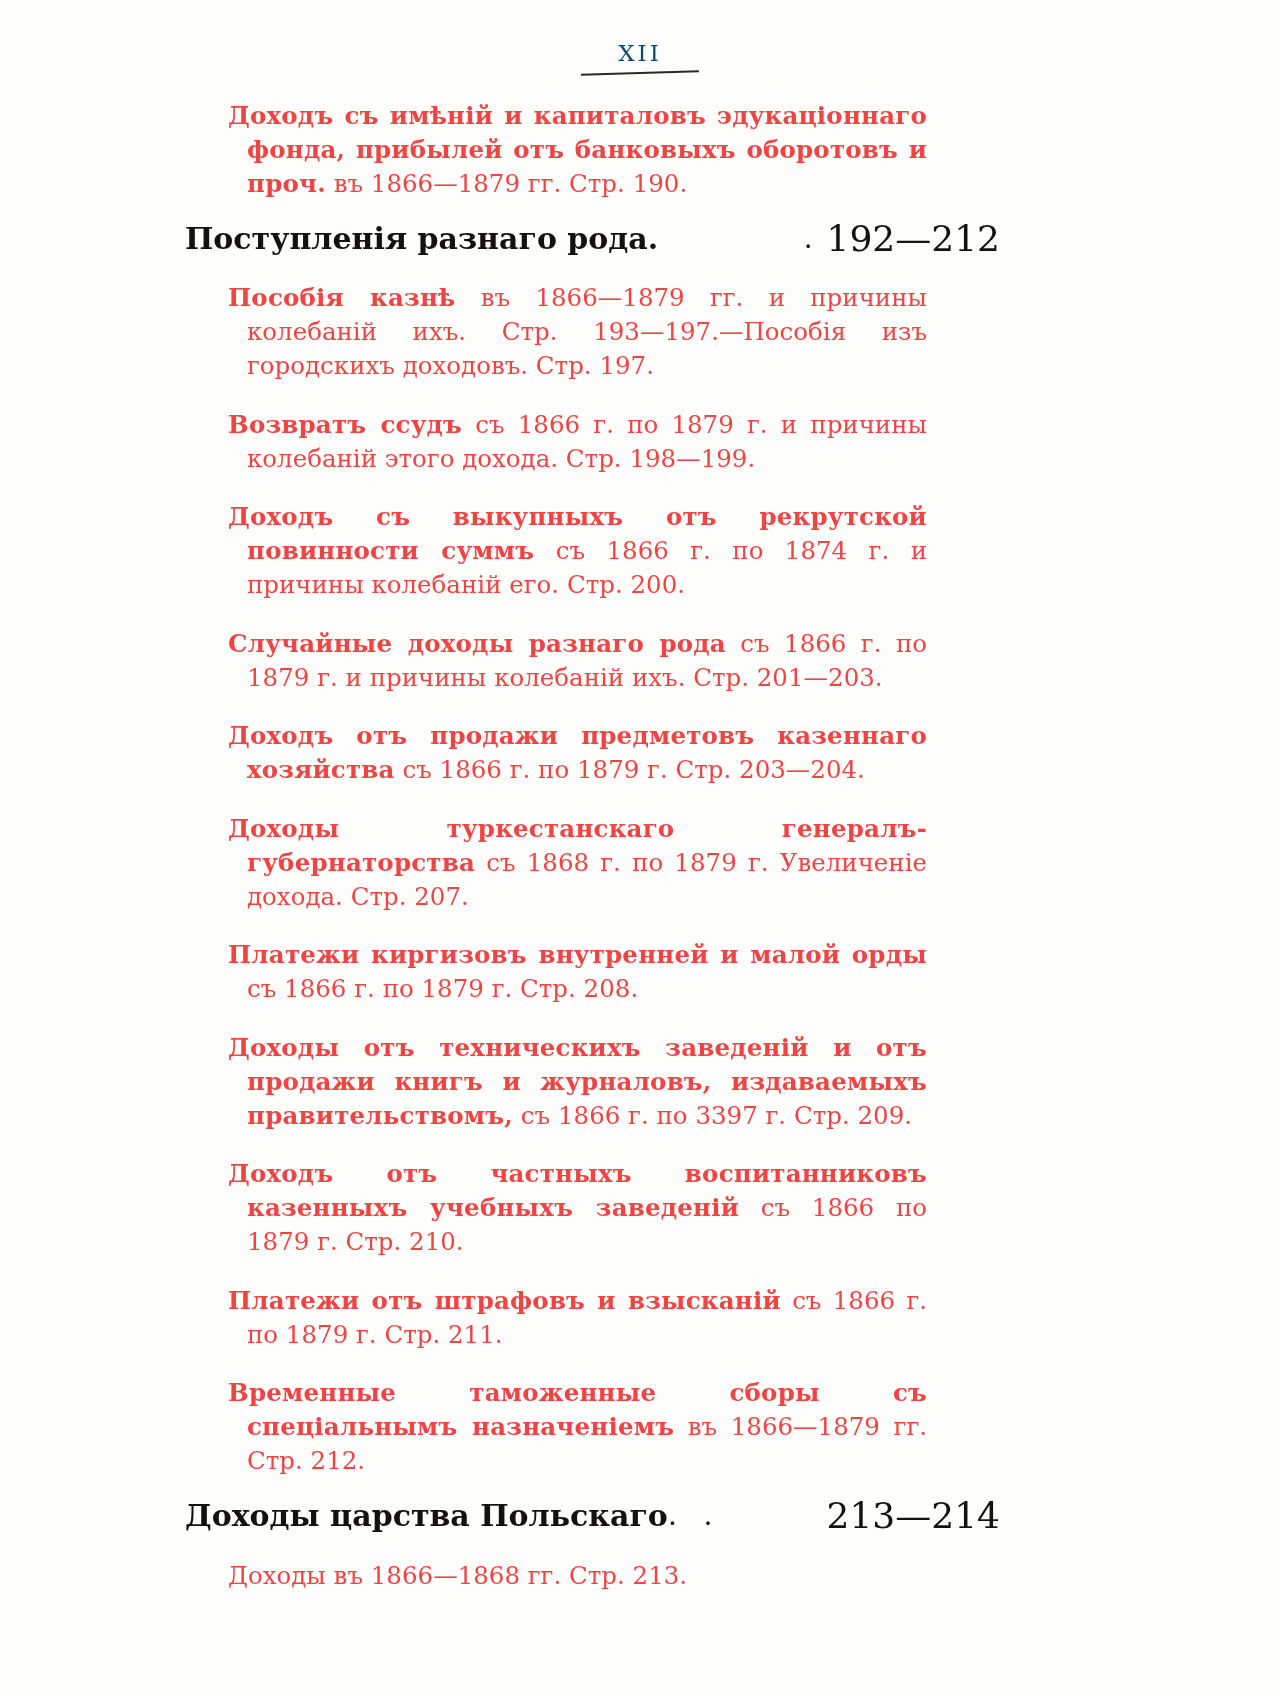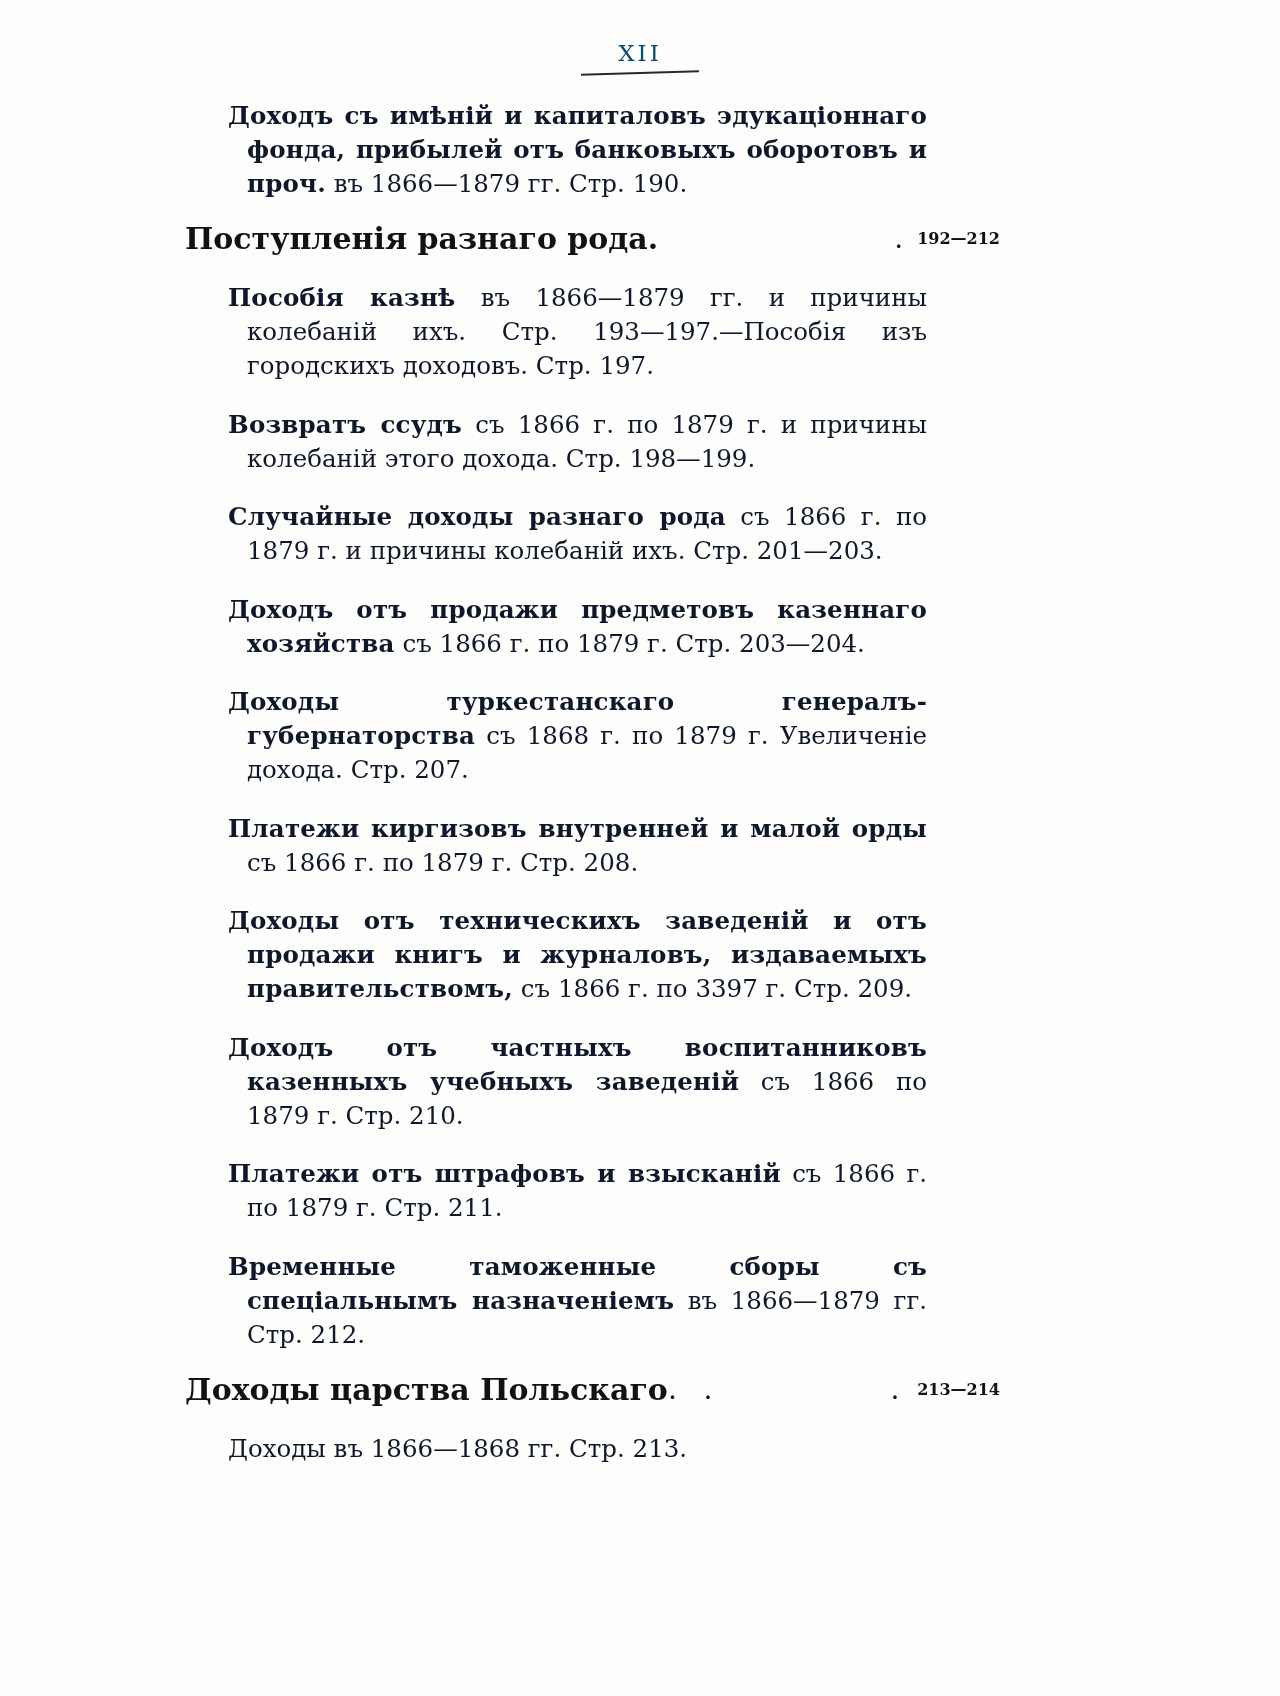--- a/index.html
+++ b/index.html
@@ -34,21 +34,21 @@
   }
   
   .entry {
     width: 680px;
     padding-left: 62px;
     text-indent: -19px;
     font-size: 24.5px;
     line-height: 34px;
     text-align: justify;
     margin-bottom: 2px;
-    color: #0f172a;
+    color: #ef4444;
   }
   .entry .lead { font-weight: 700; letter-spacing: 0.2px; }
   
   .heading {
     display: flex;
     align-items: flex-end;
     width: 815px;
     font-size: 30px;
     font-weight: 700;
     line-height: 36px;
@@ -59,22 +59,22 @@
   .heading .h-leader {
     flex: 1;
     font-weight: 400;
     font-size: 28px;
     white-space: pre;
     overflow: hidden;
     text-align: right;
     padding-right: 14px;
   }
   .heading .h-pages {
-    font-weight: 700;
-    font-size: 16px;
+    font-weight: 400;
+    font-size: 36px;
     white-space: nowrap;
   }
 </style>
 </head>
 <body>
 
 <div class="page">
 
   <div class="folio-wrap">
     <span class="folio">XII</span>
@@ -88,20 +88,21 @@
     <div class="heading">
       <span class="h-title">Поступленія разнаго рода.</span>
       <span class="h-leader">.</span>
       <span class="h-pages">192—212</span>
     </div>
 
     <p class="entry"><span class="lead">Пособія казнѣ</span><span> въ 1866—1879 гг. и причины колебаній ихъ. Стр. 193—197.—Пособія изъ городскихъ доходовъ. Стр. 197.</span></p>
 
     <p class="entry"><span class="lead">Возвратъ ссудъ</span><span> съ 1866 г. по 1879 г. и причины колебаній этого дохода. Стр. 198—199.</span></p>
 
+    <p class="entry"><span class="lead">Доходъ съ выкупныхъ отъ рекрутской повинности суммъ</span><span> съ 1866 г. по 1874 г. и причины колебаній его. Стр. 200.</span></p>
 
     <p class="entry"><span class="lead">Случайные доходы разнаго рода</span><span> съ 1866 г. по 1879 г. и причины колебаній ихъ. Стр. 201—203.</span></p>
 
     <p class="entry"><span class="lead">Доходъ отъ продажи предметовъ казеннаго хозяйства</span><span> съ 1866 г. по 1879 г. Стр. 203—204.</span></p>
 
 
     <p class="entry"><span class="lead">Доходы туркестанскаго генералъ-губернаторства</span><span> съ 1868 г. по 1879 г. Увеличеніе дохода. Стр. 207.</span></p>
 
     <p class="entry"><span class="lead">Платежи киргизовъ внутренней и малой орды</span><span> съ 1866 г. по 1879 г. Стр. 208.</span></p>
 

